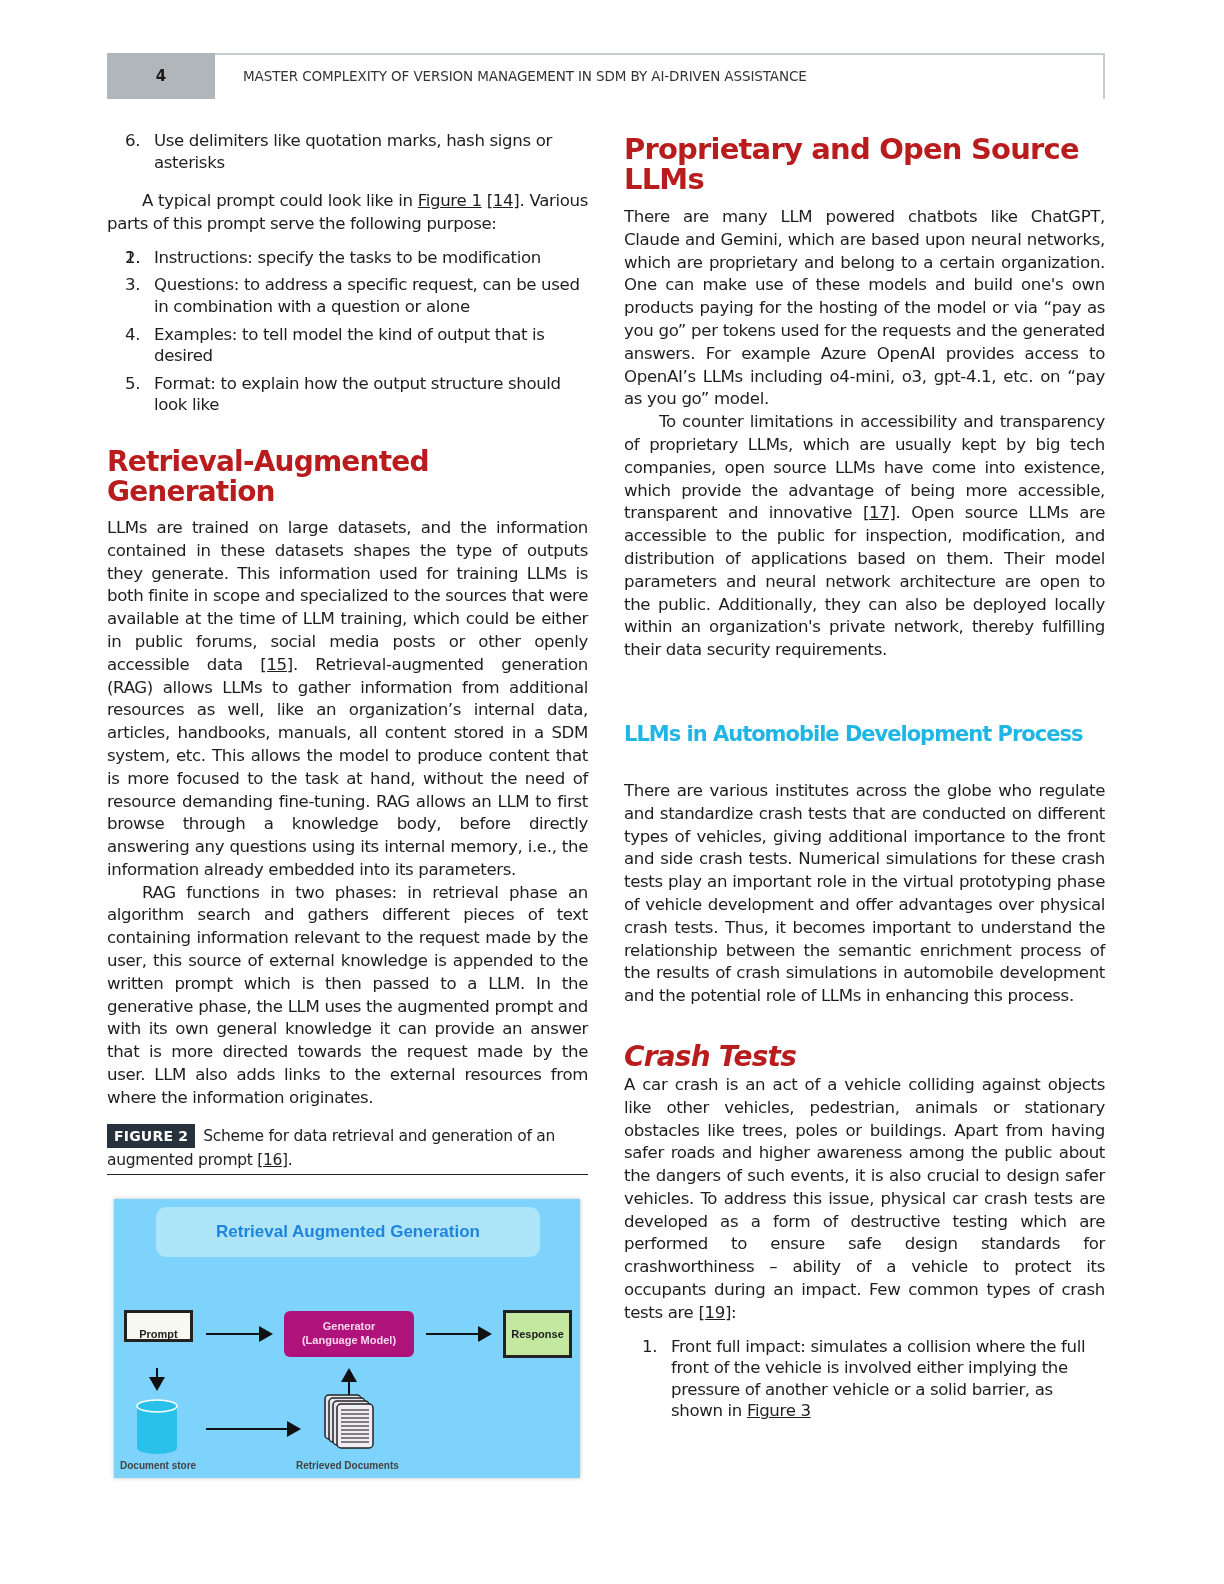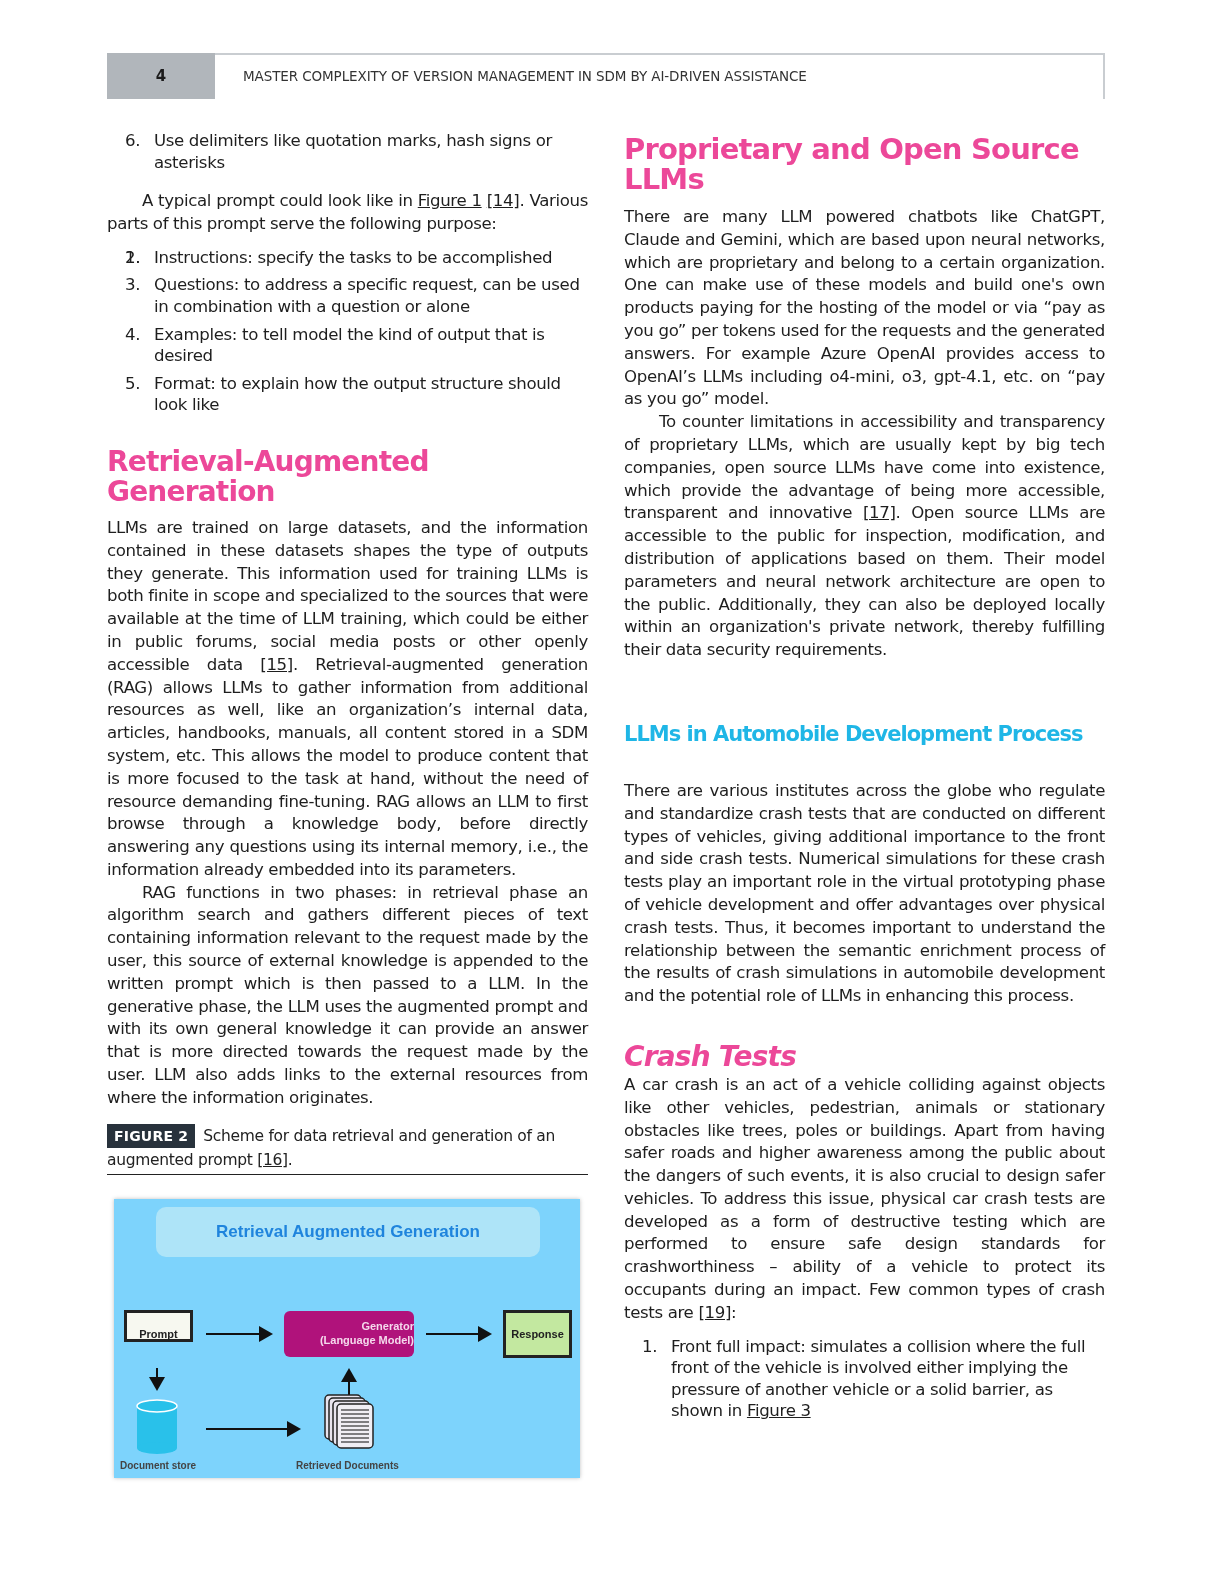--- a/index.html
+++ b/index.html
@@ -15,39 +15,39 @@
   .col { position:absolute; top:130px; width:481px; }
   .colL { left:107px; }
   .colR { left:624px; }
   p.body { margin:0; font-size:16.6px; line-height:22.8px; text-align:justify; color:#1e1e1e;
            letter-spacing:-0.35px; word-spacing:0px; }
   p.indent { text-indent:35px; }
   ol.lst { margin:0; padding:0; list-style:none; }
   ol.lst li { position:relative; padding-left:47px; font-size:16.6px; line-height:21.6px;
               color:#1e1e1e; letter-spacing:-0.35px; margin-bottom:6px; }
   ol.lst li .n { position:absolute; left:18px; top:0; }
-  h2.sec { margin:0; font-family:"DejaVu Sans", sans-serif; font-weight:bold; color:#ec4899;
+  h2.sec { margin:0; font-family:"DejaVu Sans", sans-serif; font-weight:bold; color:#b91c1c;
            font-size:28px; line-height:30px; letter-spacing:-0.8px; }
   h2.blue { color:#1fb6e6; font-size:21px; line-height:40px; letter-spacing:-1px; }
   .ref { text-decoration:underline; }
   .fig-cap { margin-top:14px; font-size:15.5px; line-height:24px; color:#222; letter-spacing:-0.3px;
              border-bottom:1.5px solid #222; padding-bottom:2px; }
   .fig-tag { display:inline-block; background:#28323c; color:#fff; font-weight:bold; font-size:14px;
              padding:1px 7px; line-height:22px; margin-right:8px; letter-spacing:0.2px; }
   .fig { position:relative; margin-top:24px; margin-left:7px; width:466px; height:279px; background:#7dd3fc;
          box-shadow:0 0 4px rgba(0,0,0,0.25); }
   .rag-title { position:absolute; left:42px; top:8px; width:384px; height:50px; background:#aee4f8;
                border-radius:10px; color:#1f84dd; font-family:"Liberation Sans", sans-serif; font-weight:bold;
                font-size:17px; text-align:center; line-height:50px; }
   .box { position:absolute; font-family:"Liberation Sans", sans-serif; font-weight:bold; font-size:11px;
          text-align:center; box-sizing:border-box; }
   .b-prompt { left:10px; top:111px; width:69px; height:32px; border:3px solid #222; background:#f7f8f0;
               line-height:42px; color:#222; }
   .b-gen { left:170px; top:112px; width:130px; height:46px; background:#b0127b; color:#f5d8ec;
-           border-radius:6px; padding-top:8px; line-height:14px; font-weight:bold;text-align:right; }
+           border-radius:6px; padding-top:8px; line-height:14px; font-weight:bold; }
   .b-resp { left:389px; top:111px; width:69px; height:48px; border:3px solid #222; background:#c3e8a0;
             line-height:42px; color:#222; }
   .lbl { position:absolute; font-family:"Liberation Sans", sans-serif; font-weight:bold; font-size:10px; color:#444; }
   svg.ov { position:absolute; left:0; top:0; }
 </style>
 </head>
 <body>
 
 <div class="hdr">
   <div class="hdr-num">4</div>
@@ -56,21 +56,21 @@
 
 <div class="col colL">
   <ol class="lst">
     <li><span class="n">6.</span><span>Use delimiters like quotation marks, hash signs or asterisks</span></li>
   </ol>
 
   <p class="body indent" style="margin-top:17px;"><span>A typical prompt could look like in </span><span class="ref">Figure 1</span><span> </span><span class="ref">[14]</span><span>. Various parts of this prompt serve the following purpose:</span></p>
 
   <ol class="lst" style="margin-top:11px;">
     <li><span class="n">1.</span></li>
-    <li><span class="n">2.</span><span>Instructions: specify the tasks to be accomplished</span></li>
+    <li><span class="n">2.</span><span>Instructions: specify the tasks to be modification</span></li>
     <li><span class="n">3.</span><span>Questions: to address a specific request, can be used in combination with a question or alone</span></li>
     <li><span class="n">4.</span><span>Examples: to tell model the kind of output that is desired</span></li>
     <li><span class="n">5.</span><span>Format: to explain how the output structure should look like</span></li>
   </ol>
 
   <h2 class="sec" style="margin-top:31px; margin-bottom:10px;">Retrieval-Augmented Generation</h2>
 
   <p class="body"><span>LLMs are trained on large datasets, and the information contained in these datasets shapes the type of outputs they generate. This information used for training LLMs is both finite in scope and specialized to the sources that were available at the time of LLM training, which could be either in public forums, social media posts or other openly accessible data </span><span class="ref">[15]</span><span>. Retrieval-augmented genera­tion (RAG) allows LLMs to gather information from addi­tional resources as well, like an organization’s internal data, articles, handbooks, manuals, all content stored in a SDM system, etc. This allows the model to produce content that is more focused to the task at hand, without the need of resource demanding fine-tuning. RAG allows an LLM to first browse through a knowledge body, before directly answering any questions using its internal memory, i.e., the information already embedded into its parameters.</span></p>
 
   <p class="body indent">RAG functions in two phases: in retrieval phase an algorithm search and gathers different pieces of text containing information relevant to the request made by the user, this source of external knowledge is appended to the written prompt which is then passed to a LLM. In the generative phase, the LLM uses the augmented prompt and with its own general knowledge it can provide an answer that is more directed towards the request made by the user. LLM also adds links to the external resources from where the information originates.</p>

